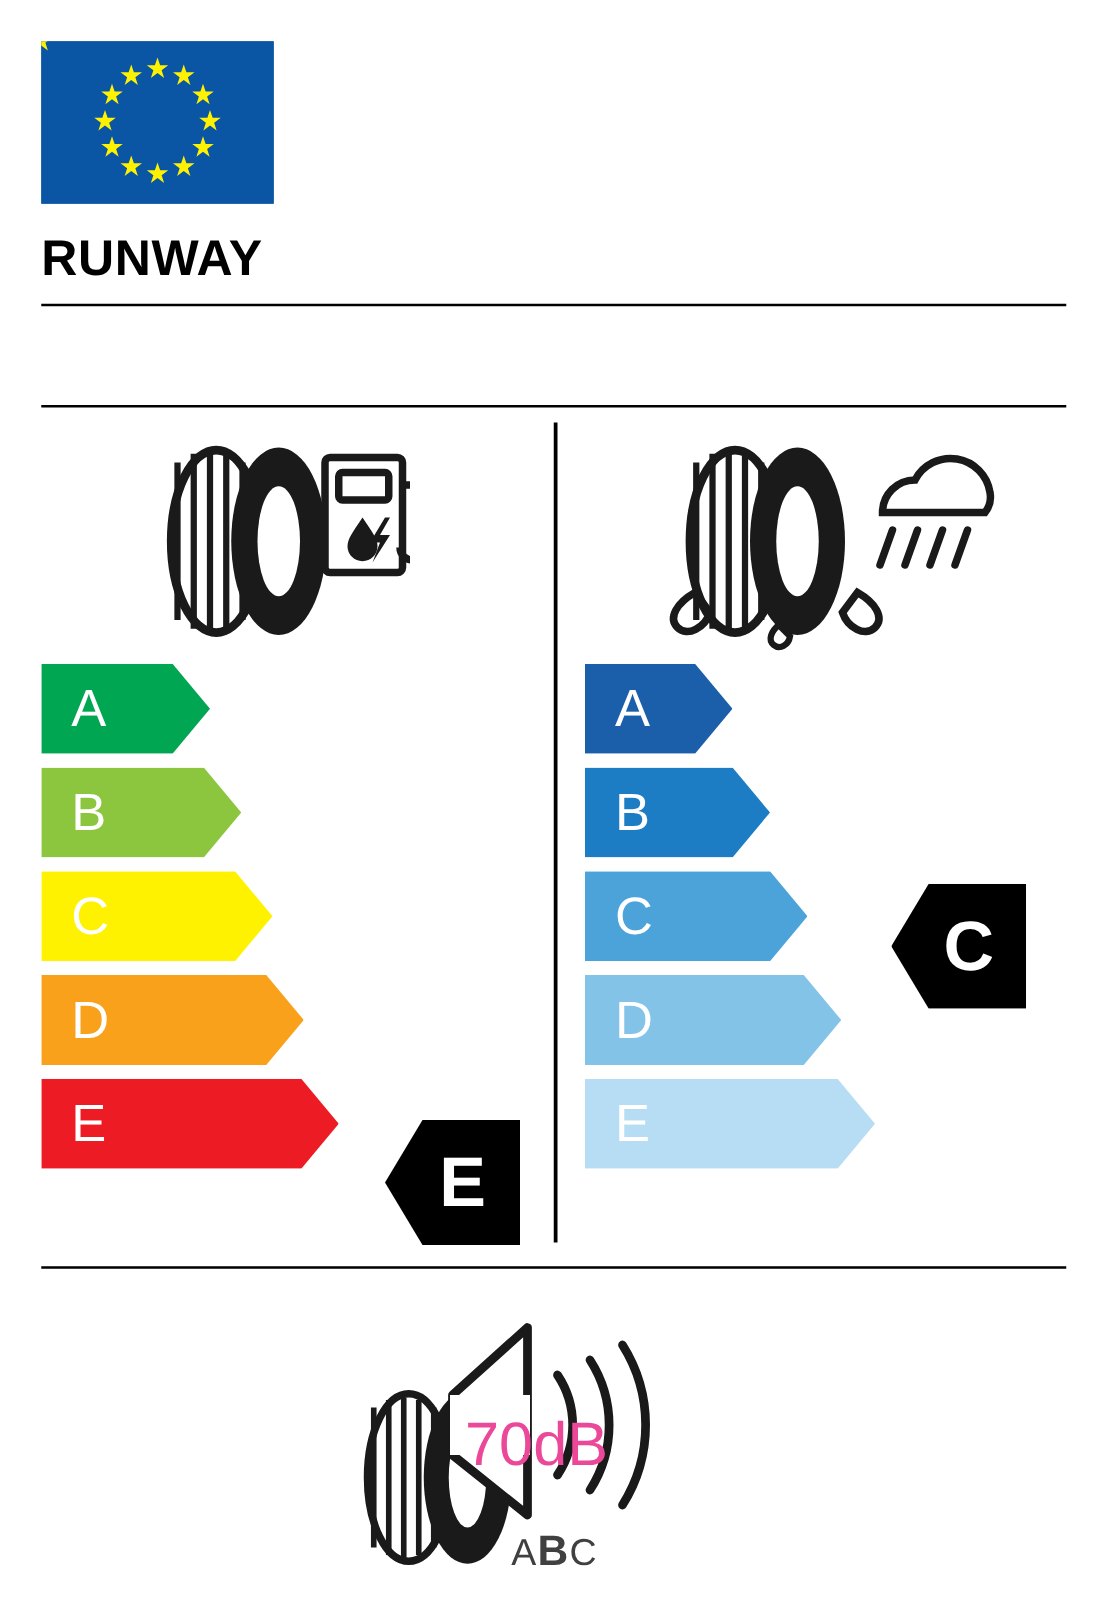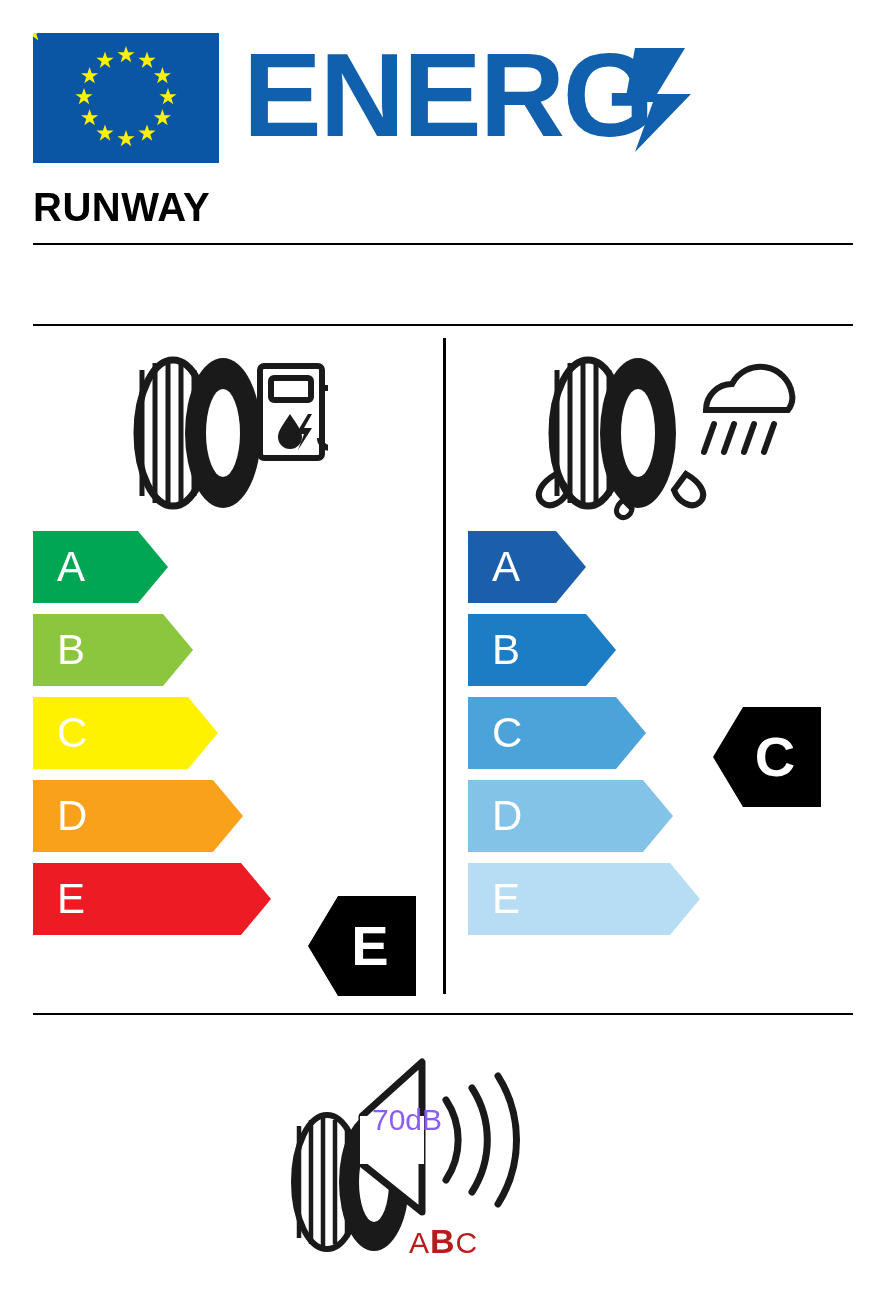--- a/index.html
+++ b/index.html
@@ -113,30 +113,30 @@
   .noise-wrap {
     position: absolute;
     left: 0;
     top: 1030px;
     width: 886px;
     height: 250px;
   }
   .db-text {
     position: absolute;
     left: 372px;
-    top: 1103px;
-    font-size: 30px;
-    color: #8b5cf6;
+    top: 1128px;
+    font-size: 49px;
+    color: #ec4899;
   }
   .abc {
     position: absolute;
     left: 409px;
     top: 1222px;
     font-size: 30px;
-    color: #b91c1c;
+    color: #404040;
     letter-spacing: 1px;
   }
   .abc b { font-size: 34px; }
 
   .icon-svg { position: absolute; }
 </style>
 </head>
 <body>
 
 <div id="label">
@@ -157,26 +157,20 @@
         <use href="#st" x="93" y="106"></use>
         <use href="#st" x="72" y="100.4"></use>
         <use href="#st" x="56.6" y="85"></use>
         <use href="#st" x="51" y="64"></use>
         <use href="#st" x="56.6" y="43"></use>
         <use href="#st" x="72" y="27.6"></use>
       </g>
     </svg>
   </div>
 
-  <div class="energ-word">
-    <svg width="470" height="112" viewBox="0 0 470 112">
-      <text x="0" y="92" font-family="Liberation Sans, sans-serif" font-size="118" font-weight="bold" fill="#1060AE" letter-spacing="-2">ENERG</text>
-      <polygon points="392,4 442,4 414,50 448,50 392,108 410,58 382,58" fill="#1060AE"></polygon>
-    </svg>
-  </div>
 
   <div class="brand">RUNWAY</div>
 
   <div class="rule rule-1"></div>
   <div class="rule rule-2"></div>
   <div class="divider-v"></div>
   <div class="rule rule-3"></div>
 
   <svg class="icon-svg" style="left:118px; top:348px;" width="210" height="170" viewBox="0 0 210 170">
 

